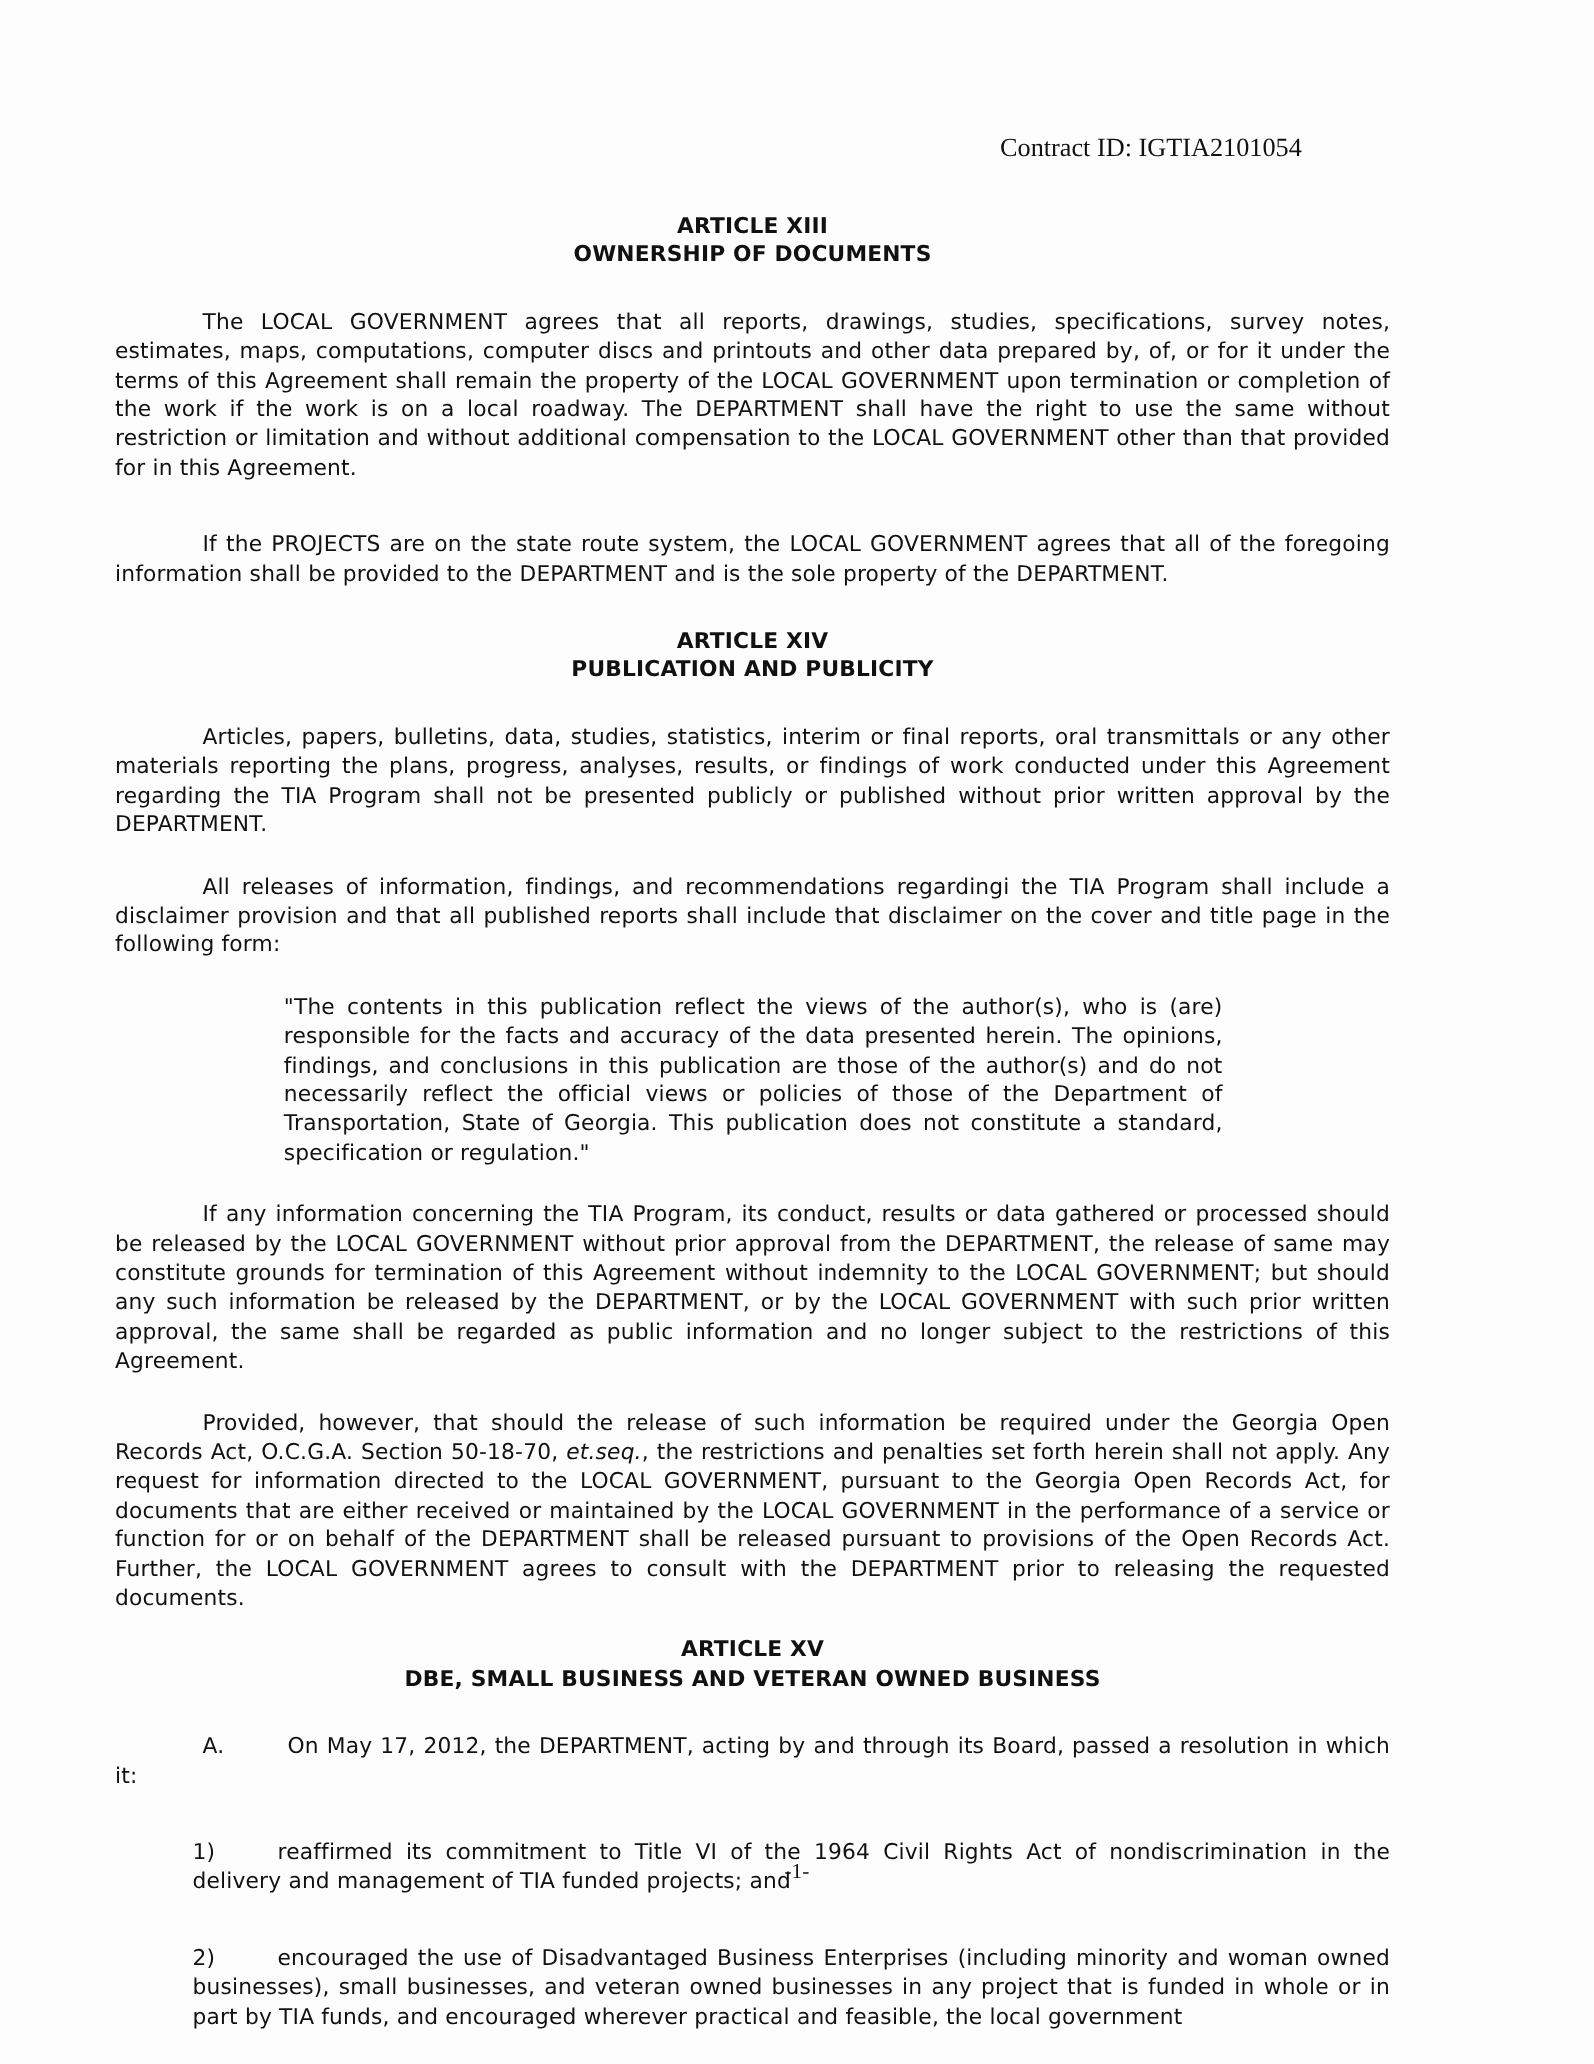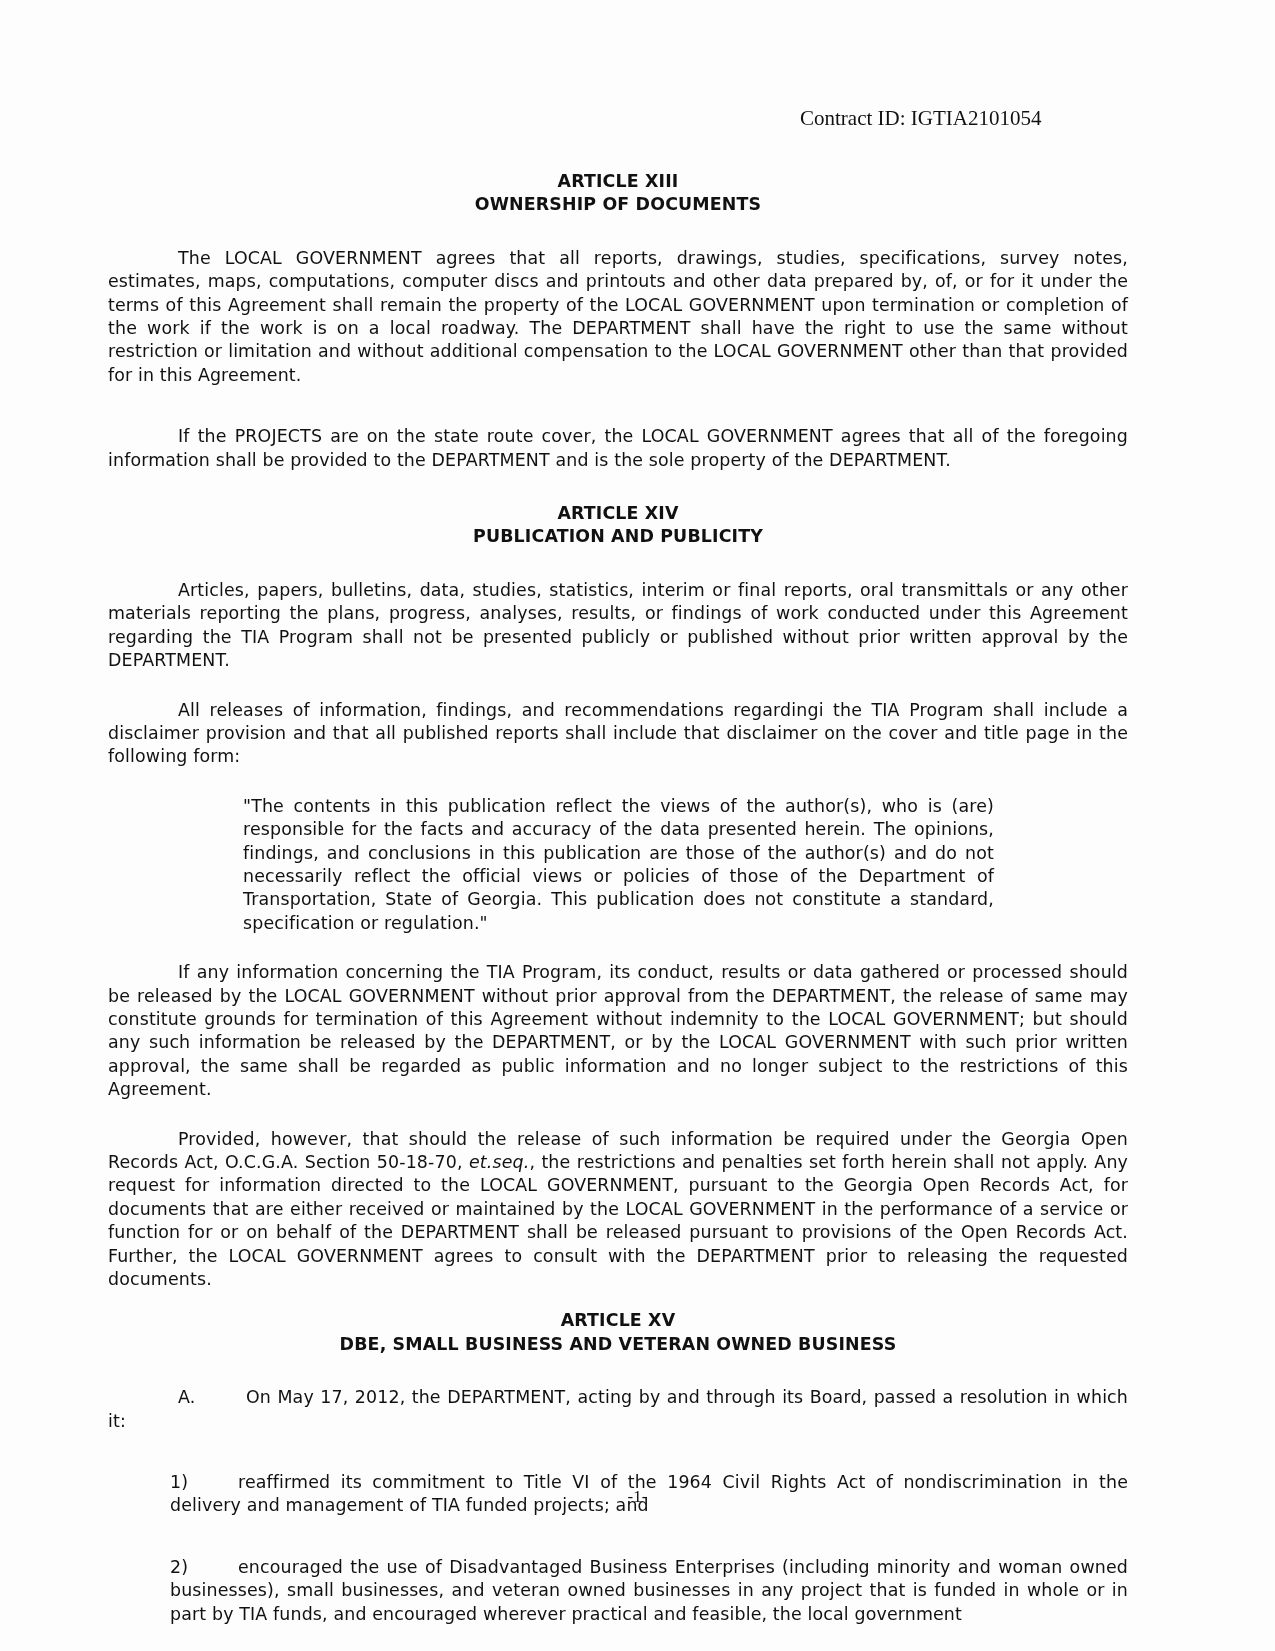--- a/index.html
+++ b/index.html
@@ -26,21 +26,21 @@
       position: absolute;
       top: 106px;
       left: 800px;
       font-family: "Liberation Serif", serif;
       font-size: 21px;
       color: #111;
       white-space: nowrap;
     }
     .content {
       position: absolute;
-      left: 100px;
+      left: 84px;
       top: 170px;
       width: 1036px;
       font-size: 17.4px;
       line-height: 23.4px;
       letter-spacing: 0.15px;
     }
     .article-heading {
       text-align: center;
       font-weight: bold;
       font-size: 17.4px;
@@ -97,21 +97,21 @@
   <div class="contract-id">Contract ID:  IGTIA2101054</div>
 
   <div class="content">
 
     <section>
       <div class="article-heading">ARTICLE XIII</div>
       <div class="article-heading">OWNERSHIP OF DOCUMENTS</div>
       <div class="gap-after-heading"></div>
       <p class="indent">The LOCAL GOVERNMENT agrees that all reports, drawings, studies, specifications, survey notes, estimates, maps, computations, computer discs and printouts and other data prepared by, of, or for it under the terms of this Agreement shall remain the property of the LOCAL GOVERNMENT upon termination or completion of the work if the work is on a local roadway.  The DEPARTMENT shall have the right to use the same without restriction or limitation and without additional compensation to the LOCAL GOVERNMENT other than that provided for in this Agreement.</p>
       <div class="gap-para"></div>
-      <p class="indent">If the PROJECTS are on the state route cover, the LOCAL GOVERNMENT agrees that all of the foregoing information shall be provided to the DEPARTMENT and is the sole property of the DEPARTMENT.</p>
+      <p class="indent">If the PROJECTS are on the state route system, the LOCAL GOVERNMENT agrees that all of the foregoing information shall be provided to the DEPARTMENT and is the sole property of the DEPARTMENT.</p>
     </section>
 
     <div class="gap-para"></div>
 
     <section>
       <div class="article-heading">ARTICLE XIV</div>
       <div class="article-heading">PUBLICATION AND PUBLICITY</div>
       <div class="gap-after-heading"></div>
       <p class="indent">Articles, papers, bulletins, data, studies, statistics, interim or final reports, oral  transmittals or any other materials reporting the plans, progress, analyses, results, or findings of work conducted under this Agreement regarding the TIA Program shall not be presented publicly or published without prior written approval by the DEPARTMENT.</p>
       <div class="gap-small"></div>

